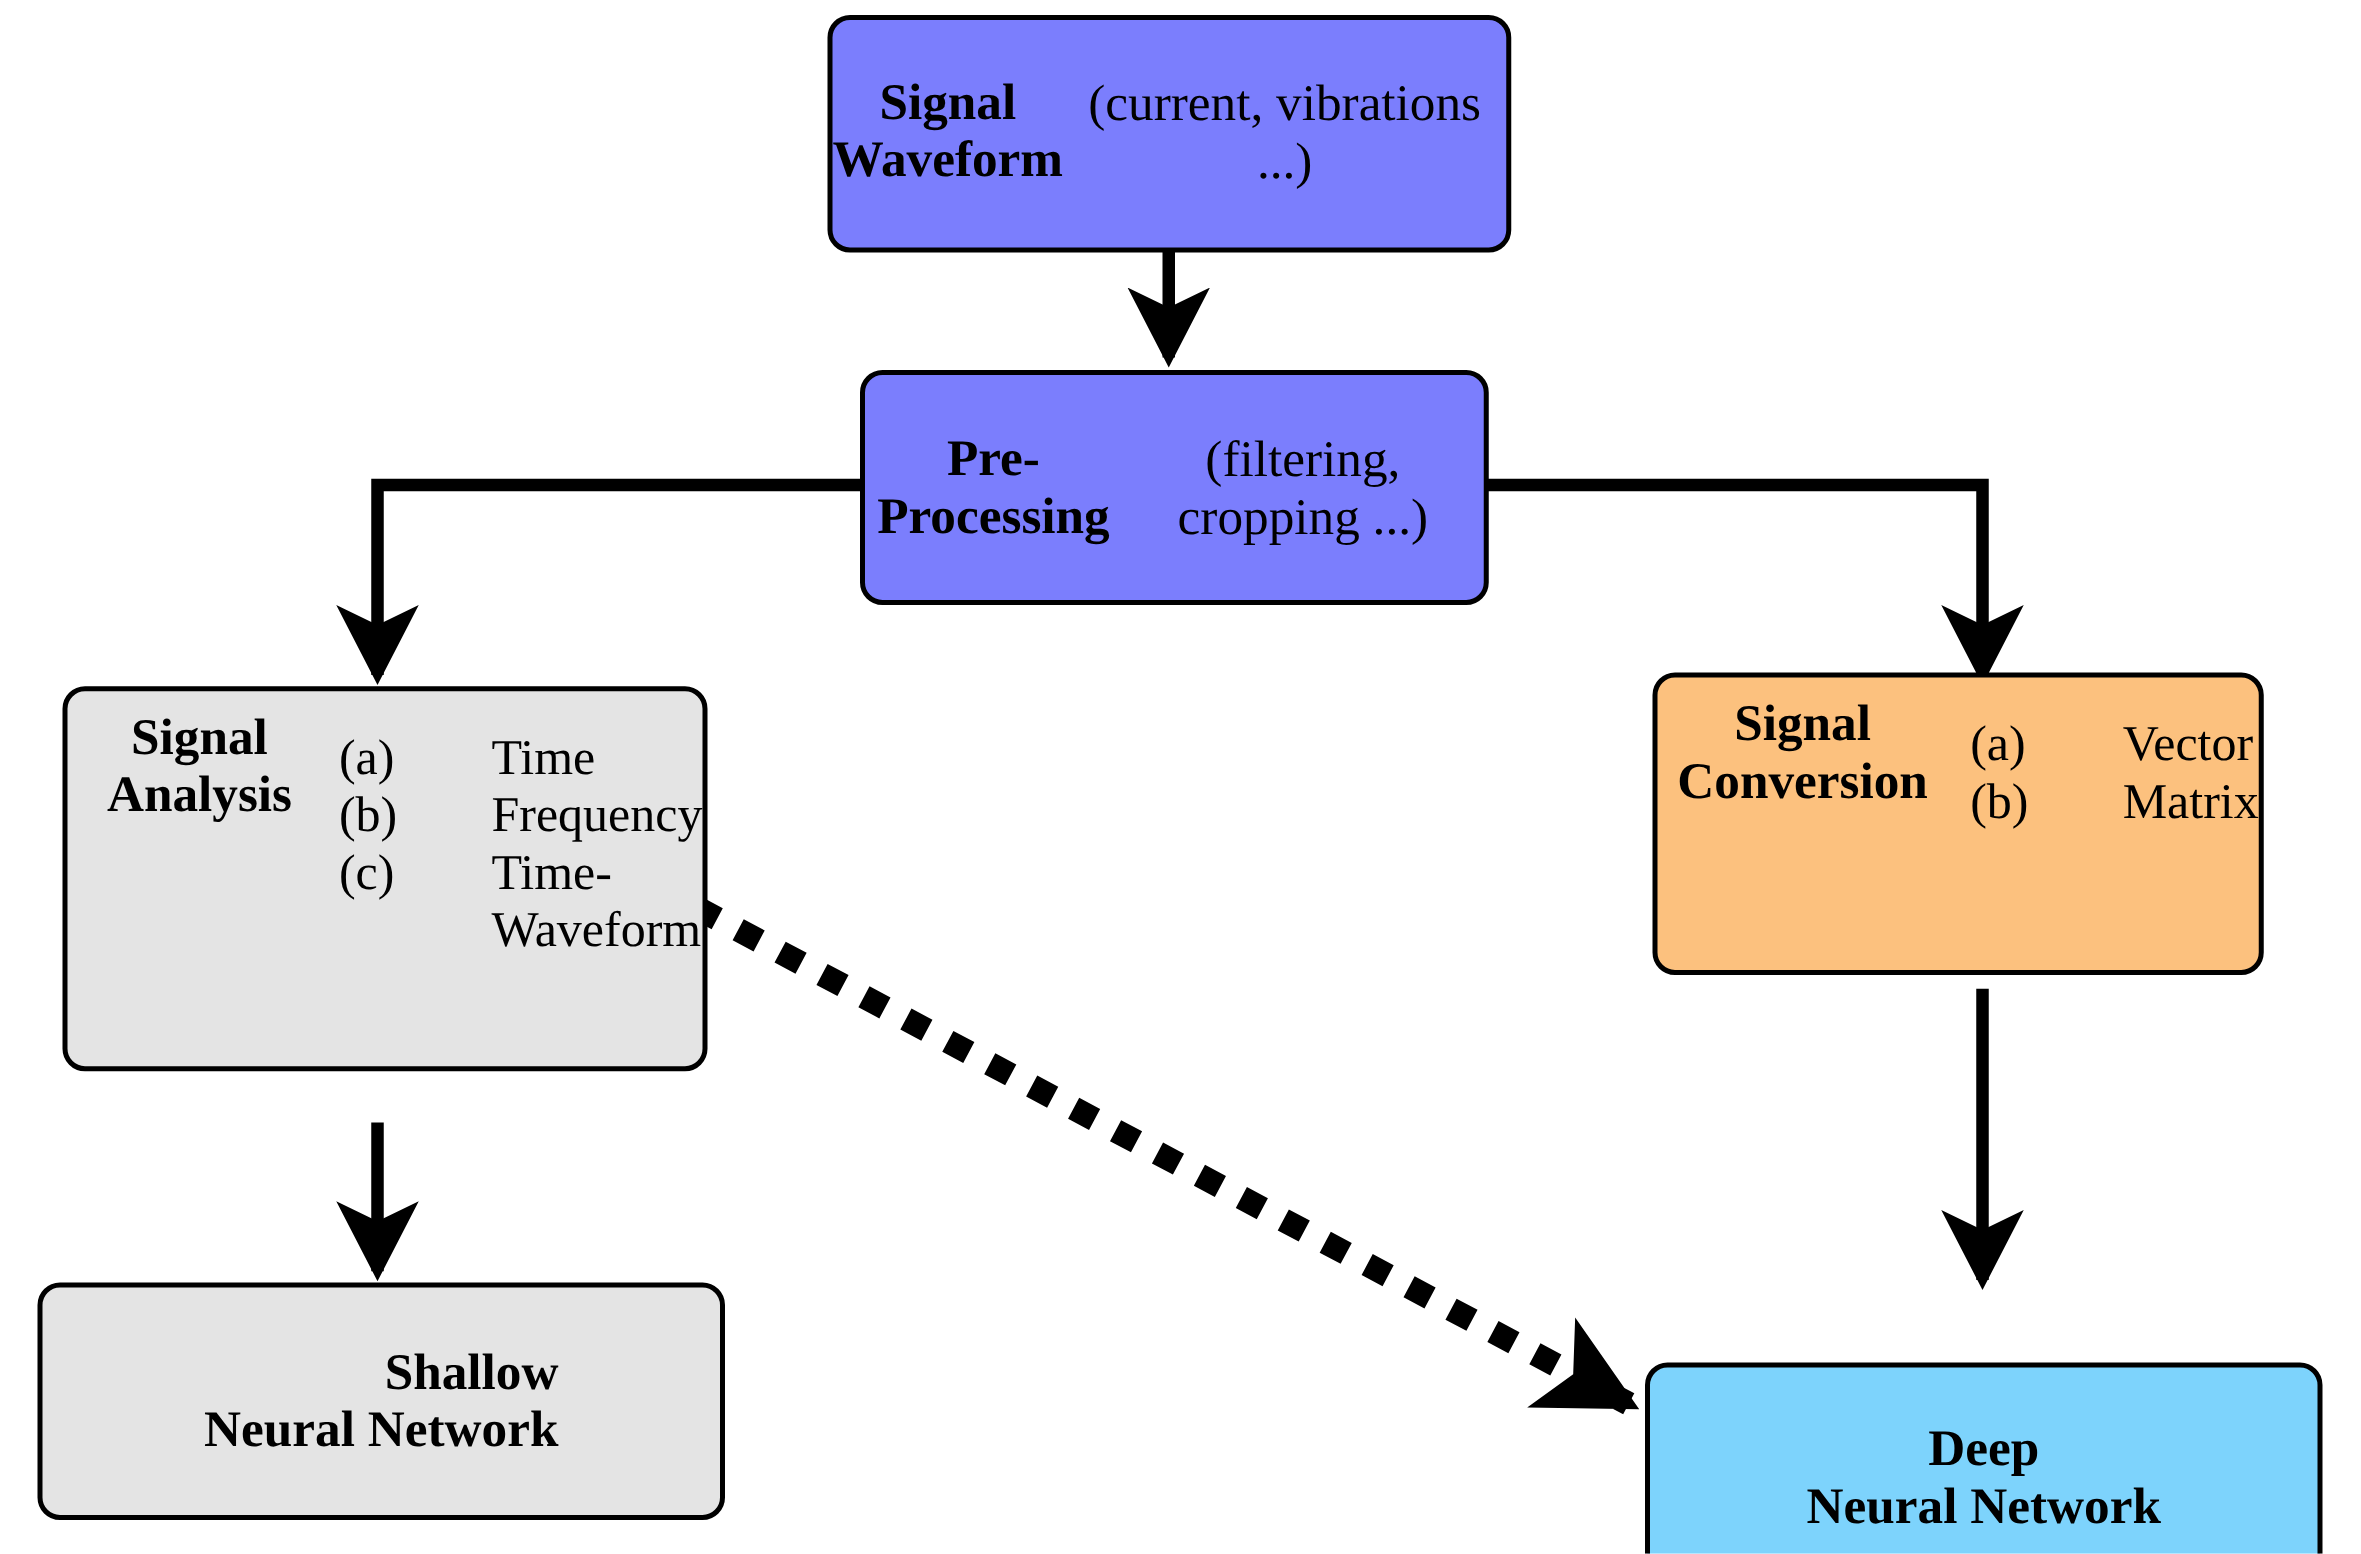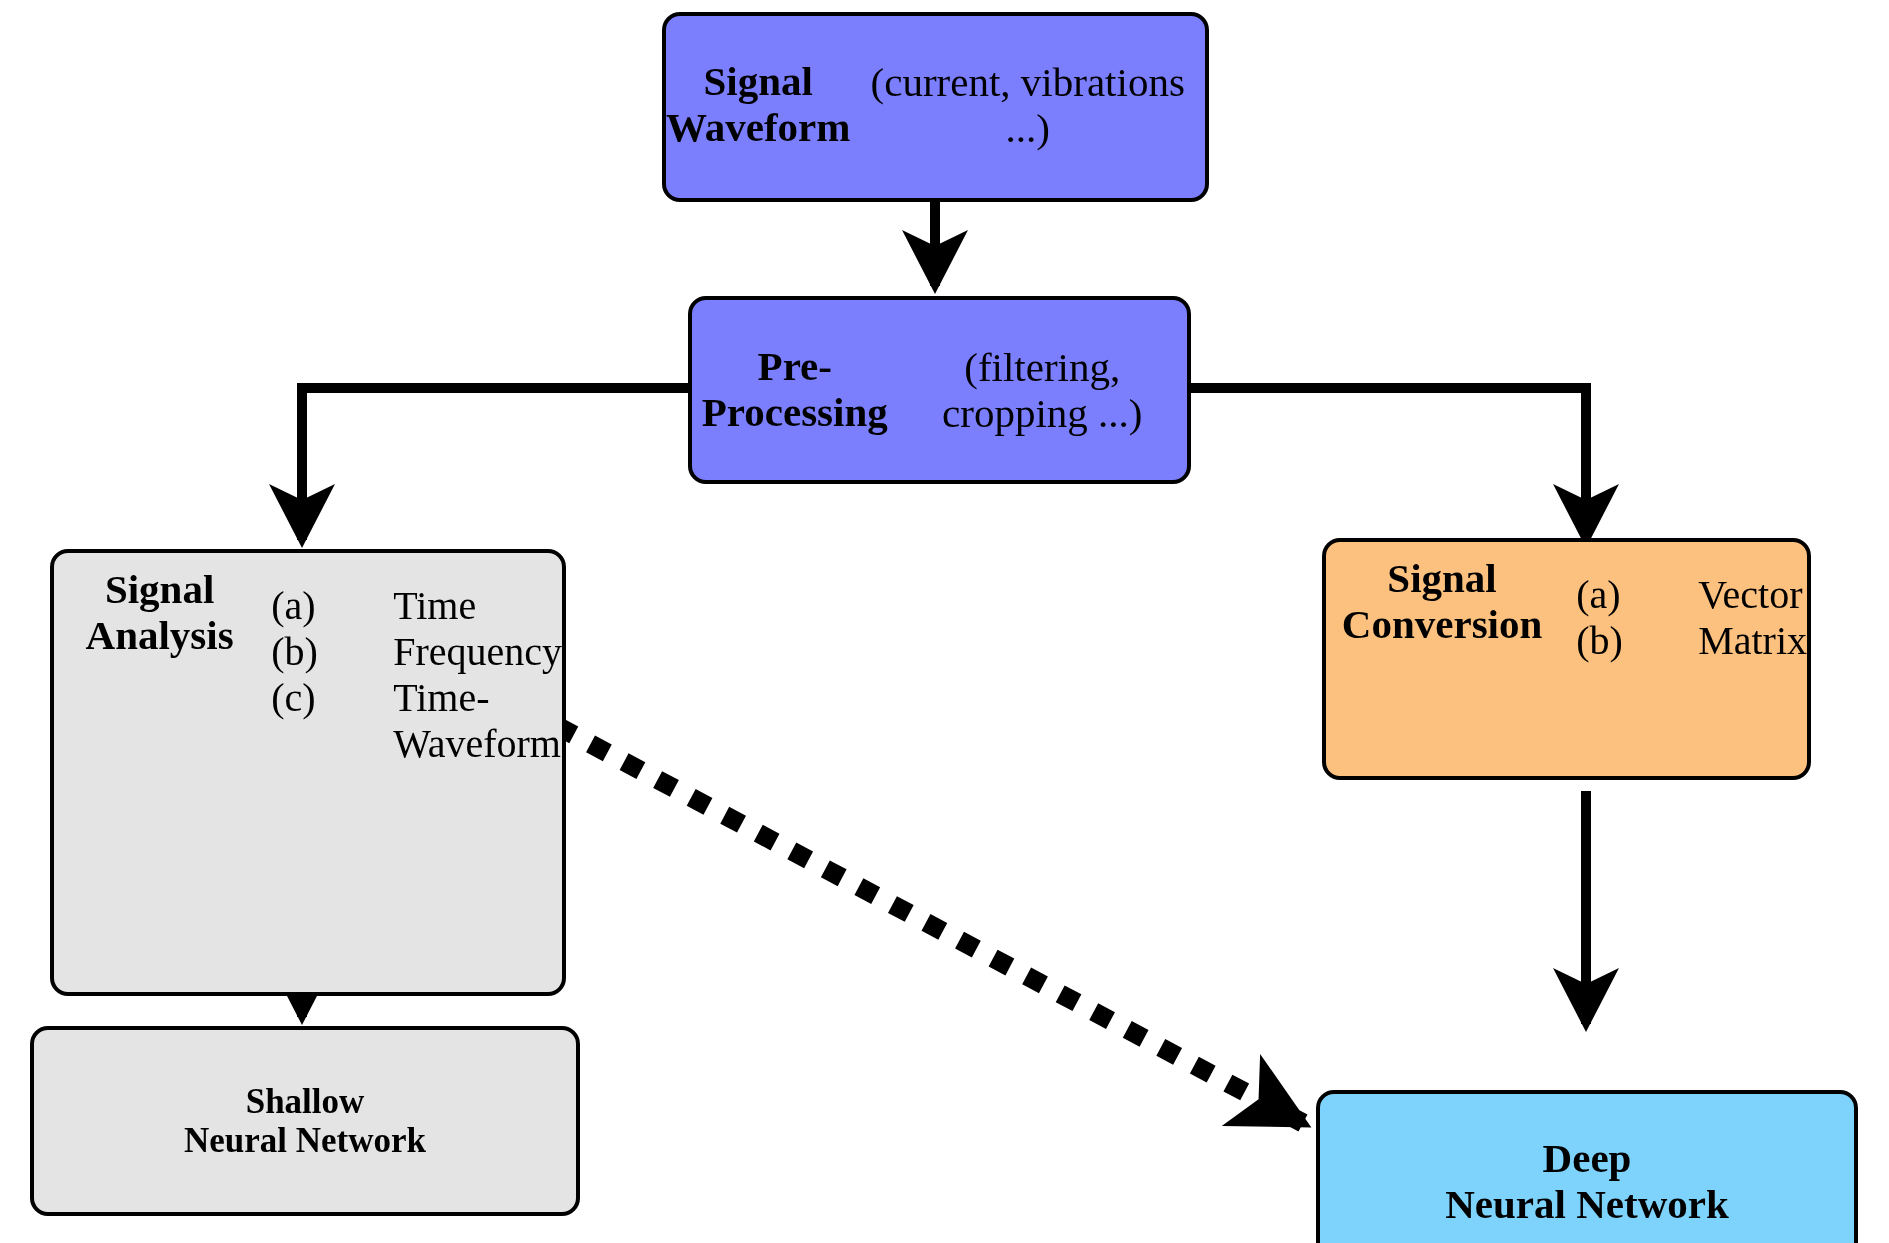--- a/index.html
+++ b/index.html
@@ -70,21 +70,21 @@
     background: #7b7efd;
   }
   #node-pre-processing .node-title { font-size: 41px; }
   #node-pre-processing .node-sub { font-size: 41px; margin-top: 1px; }
 
   
   #node-signal-analysis {
     left: 50px;
     top: 549px;
     width: 516px;
-    height: 447px;
+    height: 308px;
     background: #e4e4e4;
     justify-content: flex-start;
     align-items: stretch;
     padding: 14px 0 0 12px;
   }
   #node-signal-analysis .node-title {
     font-size: 41px;
     text-align: center;
   }
 
@@ -126,21 +126,21 @@
   }
 
   
   #node-shallow-nn {
     left: 30px;
     top: 1026px;
     width: 550px;
     height: 190px;
     background: #e4e4e4;
   }
-  #node-shallow-nn .node-title { font-size: 35px; }
+  #node-shallow-nn .node-title { font-size: 41px; text-align: right; }
 
   
   #node-deep-nn {
     left: 1316px;
     top: 1090px;
     width: 542px;
     height: 184px;
     background: #7dd3fc;
   }
   #node-deep-nn .node-title { font-size: 41px; }

